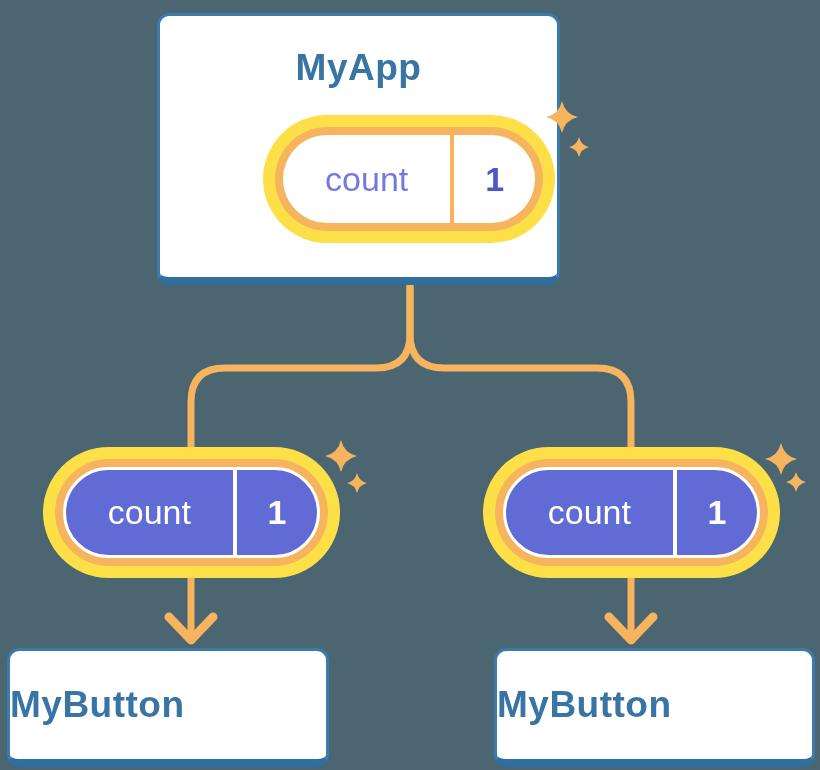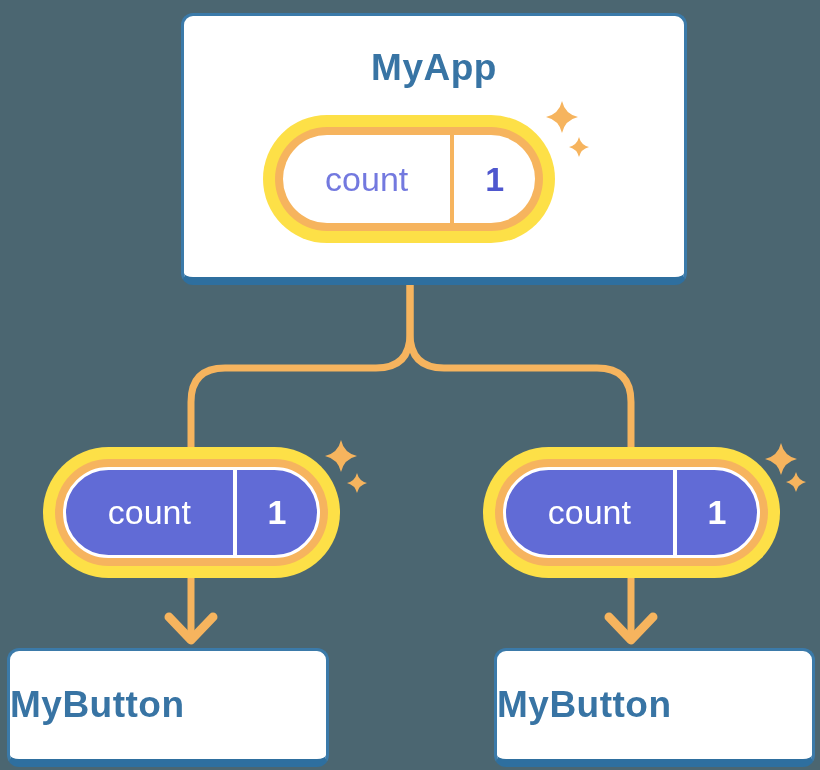--- a/index.html
+++ b/index.html
@@ -29,21 +29,21 @@
     position: absolute;
     box-sizing: border-box;
     background: #FFFFFF;
     border: 3px solid #3B7AA9;
     border-bottom: 8px solid #2E6F9F;
     border-radius: 12px;
     z-index: 2;
   }
   .root-card {
     left: 157px; top: 13px;
-    width: 506px; height: 272px; margin-left: 24px;
+    width: 403px; height: 272px;
   }
   .child-card {
     display: flex;
     align-items: center;
     justify-content: flex-start;
     z-index: 2;
   }
   .child-card.left  { left: 7px;   top: 648px; width: 322px; height: 119px; }
   .child-card.right { left: 494px; top: 648px; width: 321px; height: 119px; }
   .card-title {

